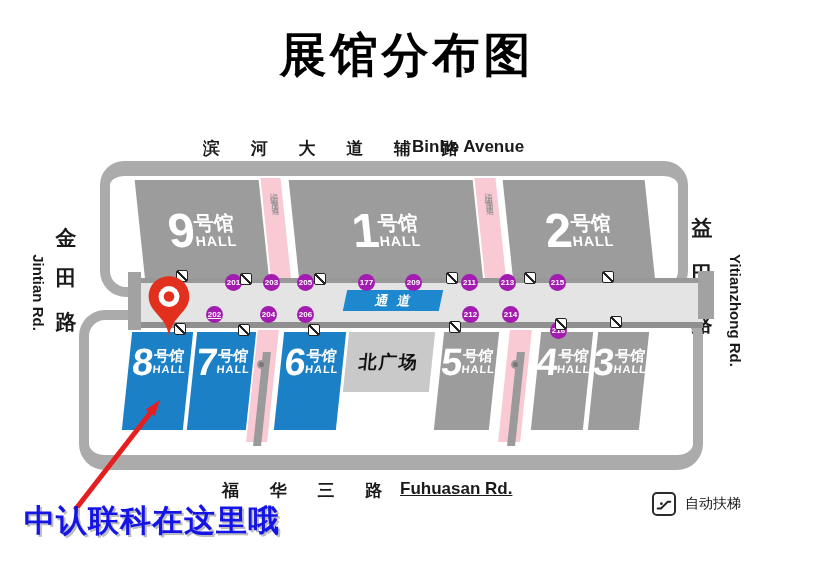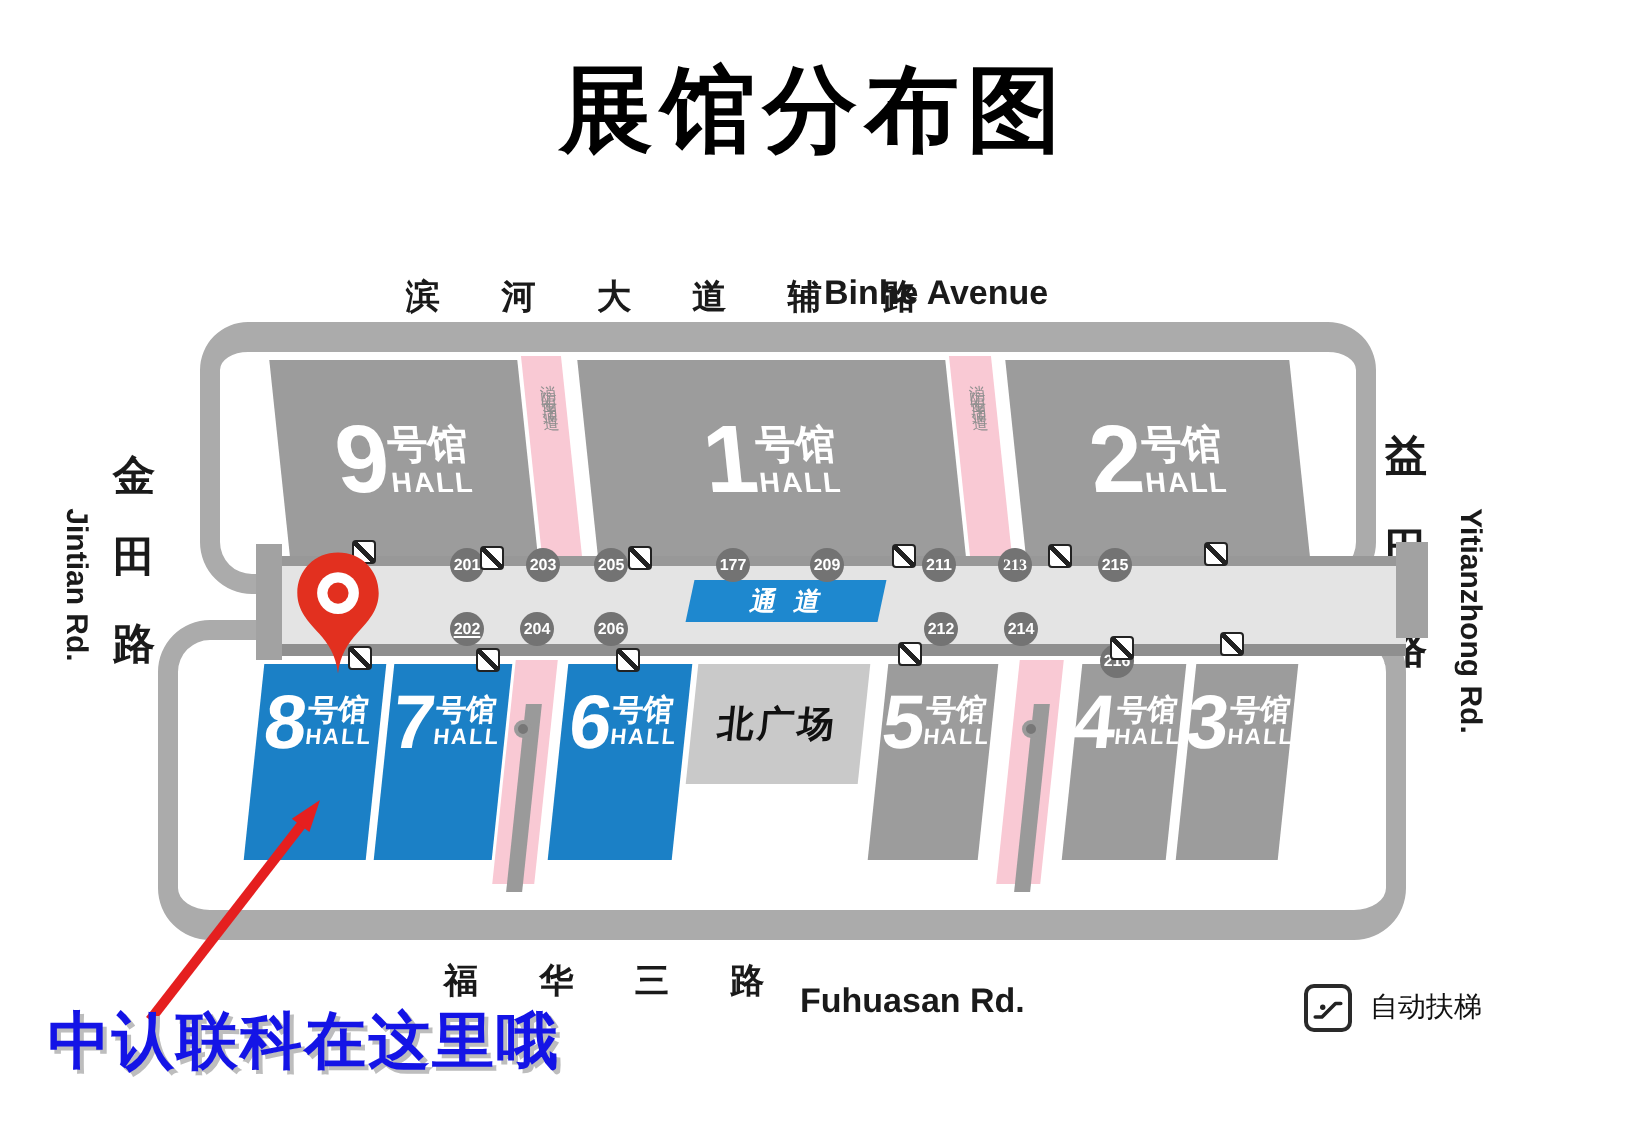--- a/index.html
+++ b/index.html
@@ -48,21 +48,21 @@
 
   .corridor{position:absolute;left:131px;top:278px;width:572px;height:50px;background:#e4e4e4;
             border-top:5px solid #989898;border-bottom:6px solid #8f8f8f;box-sizing:border-box;}
   .cap{position:absolute;background:#a2a2a2;}
 
   .passage{position:absolute;left:345px;top:290px;width:96px;height:21px;background:#1e88cf;
            transform:skewX(-12deg);display:flex;align-items:center;justify-content:center;
            color:#fff;font-size:13px;font-weight:bold;letter-spacing:9px;padding-left:9px;
            box-sizing:border-box;}
 
-  .gate{position:absolute;width:17px;height:17px;border-radius:50%;background:#737373;
+  .gate{position:absolute;width:17px;height:17px;border-radius:50%;background:#a21caf;
         color:#fff;font-size:8px;font-weight:bold;display:flex;align-items:center;
         justify-content:center;}
 
   .esc{position:absolute;width:12px;height:12px;background-color:#fff;border:1px solid #222;
        border-radius:2px;box-sizing:border-box;
        background-image:linear-gradient(45deg,transparent 42%,#222 42%,#222 58%,transparent 58%);}
 
   .pin-svg{position:absolute;left:147px;top:268px;width:44px;height:78px;}
   .arrow-svg{position:absolute;left:55px;top:388px;width:125px;height:132px;}
 
@@ -77,21 +77,21 @@
 </head>
 <body>
 
 <div class="canvas">
 
   <div class="page-title">展馆分布图</div>
 
   <div class="road-h ls" style="left:203px;top:137px;">滨 河 大 道 辅 路</div>
   <div class="road-h" style="left:412px;top:137px;">Binhe Avenue</div>
   <div class="road-h ls" style="left:222px;top:479px;">福 华 三 路</div>
-  <div class="road-h" style="left:400px;top:491px;">Fuhuasan Rd.</div>
+  <div class="road-h" style="left:400px;top:479px;text-decoration:underline;">Fuhuasan Rd.</div>
   <div class="road-v" style="left:52px;top:210px;letter-spacing:42px;">金田路</div>
   <div class="road-rot" style="left:-17px;top:284px;width:110px;">Jintian Rd.</div>
   <div class="road-v" style="left:688px;top:200px;letter-spacing:48px;">益田路</div>
   <div class="road-rot" style="left:660px;top:302px;width:150px;">Yitianzhong Rd.</div>
 
   <div class="frame top"></div>
   <div class="frame bottom"></div>
 
   <div class="hall gray t" style="left:140px;top:180px;width:124px;height:102px;">
     <div class="hall-label">
@@ -197,24 +197,24 @@
   <div class="passage">
     <span>通道</span>
   </div>
 
   <div class="gate" style="left:225px;top:274px;">201</div>
   <div class="gate" style="left:263px;top:274px;">203</div>
   <div class="gate" style="left:297px;top:274px;">205</div>
   <div class="gate" style="left:358px;top:274px;">177</div>
   <div class="gate" style="left:405px;top:274px;">209</div>
   <div class="gate" style="left:461px;top:274px;">211</div>
-  <div class="gate" style="left:499px;top:274px;font-family:Liberation Serif, serif;">213</div>
+  <div class="gate" style="left:499px;top:274px;">213</div>
   <div class="gate" style="left:549px;top:274px;">215</div>
 
-  <div class="gate" style="left:225px;top:306px;text-decoration:underline;">202</div>
+  <div class="gate" style="left:206px;top:306px;text-decoration:underline;">202</div>
   <div class="gate" style="left:260px;top:306px;">204</div>
   <div class="gate" style="left:297px;top:306px;">206</div>
   <div class="gate" style="left:462px;top:306px;">212</div>
   <div class="gate" style="left:502px;top:306px;">214</div>
   <div class="gate" style="left:550px;top:322px;">216</div>
 
   <div class="esc" style="left:176px;top:270px;"></div>
   <div class="esc" style="left:240px;top:273px;"></div>
   <div class="esc" style="left:314px;top:273px;"></div>
   <div class="esc" style="left:446px;top:272px;"></div>

